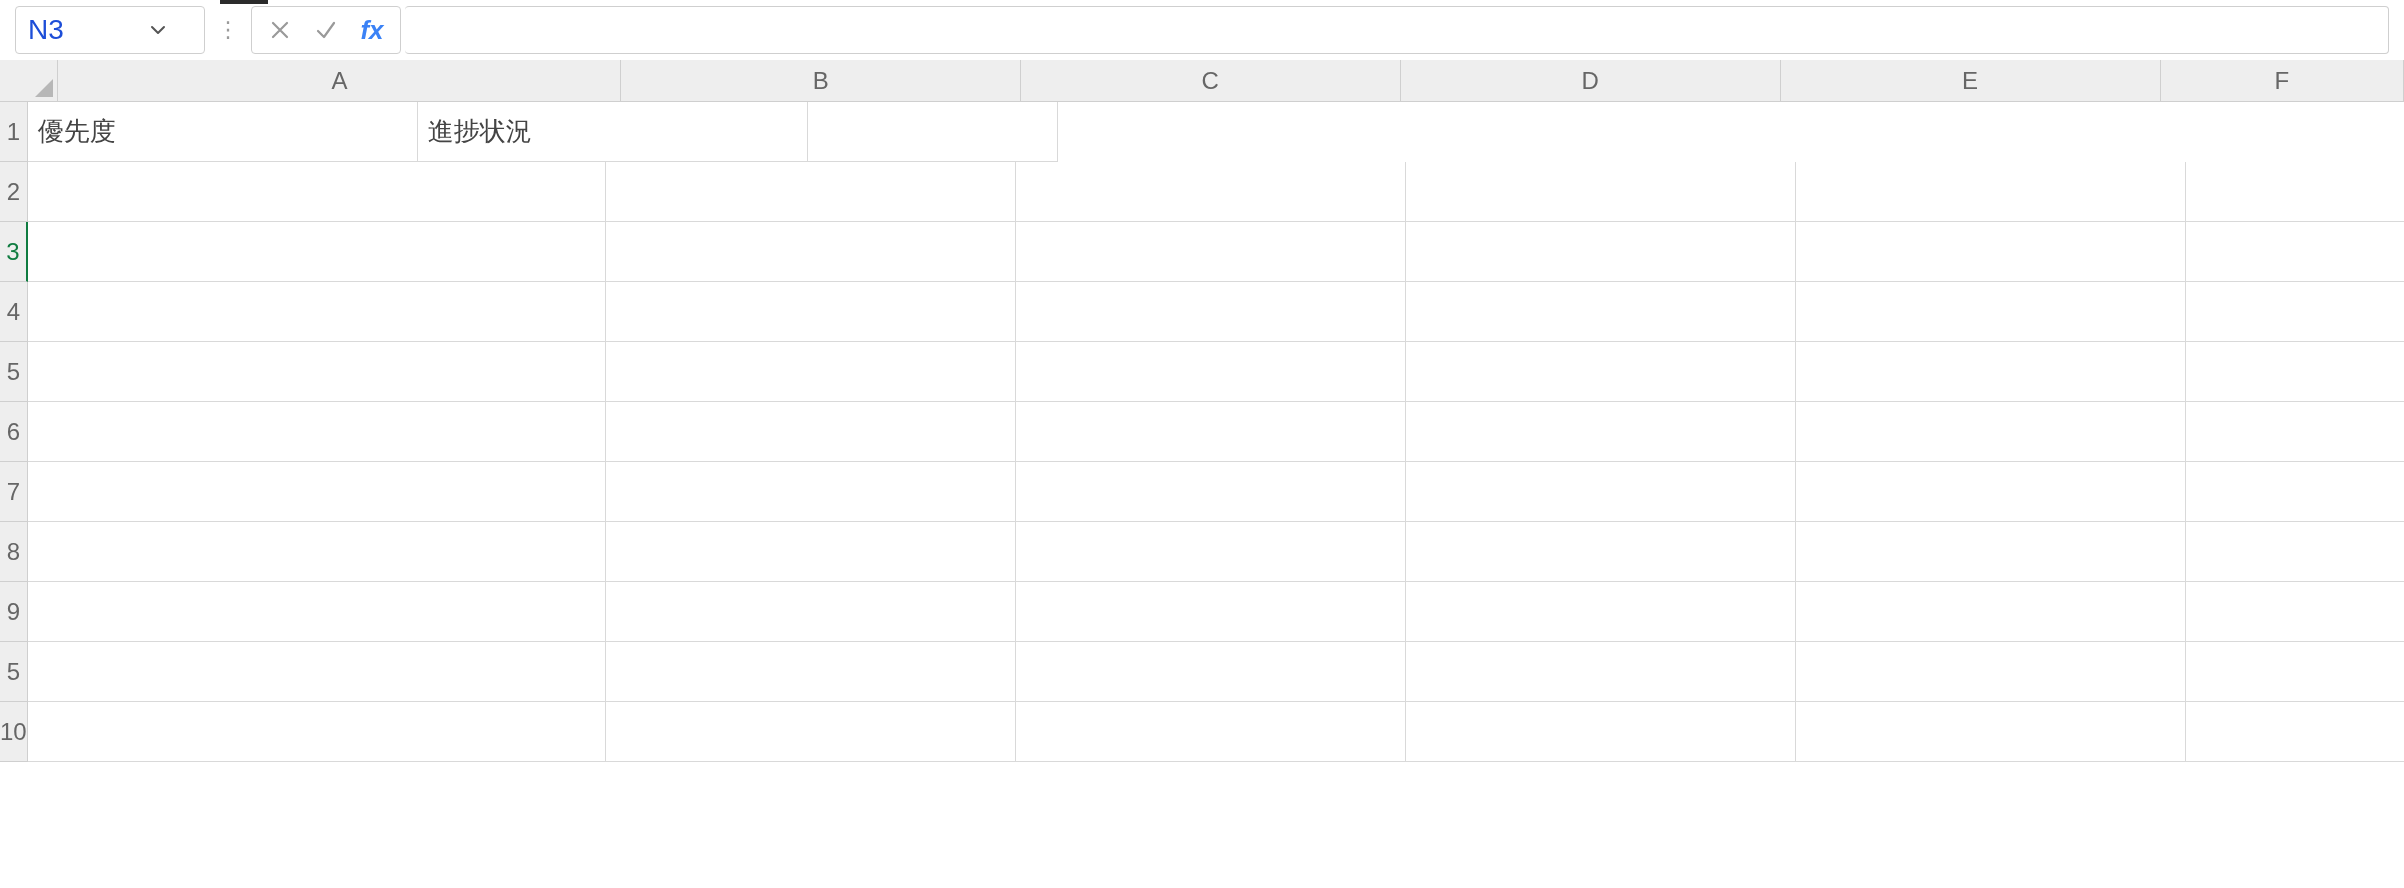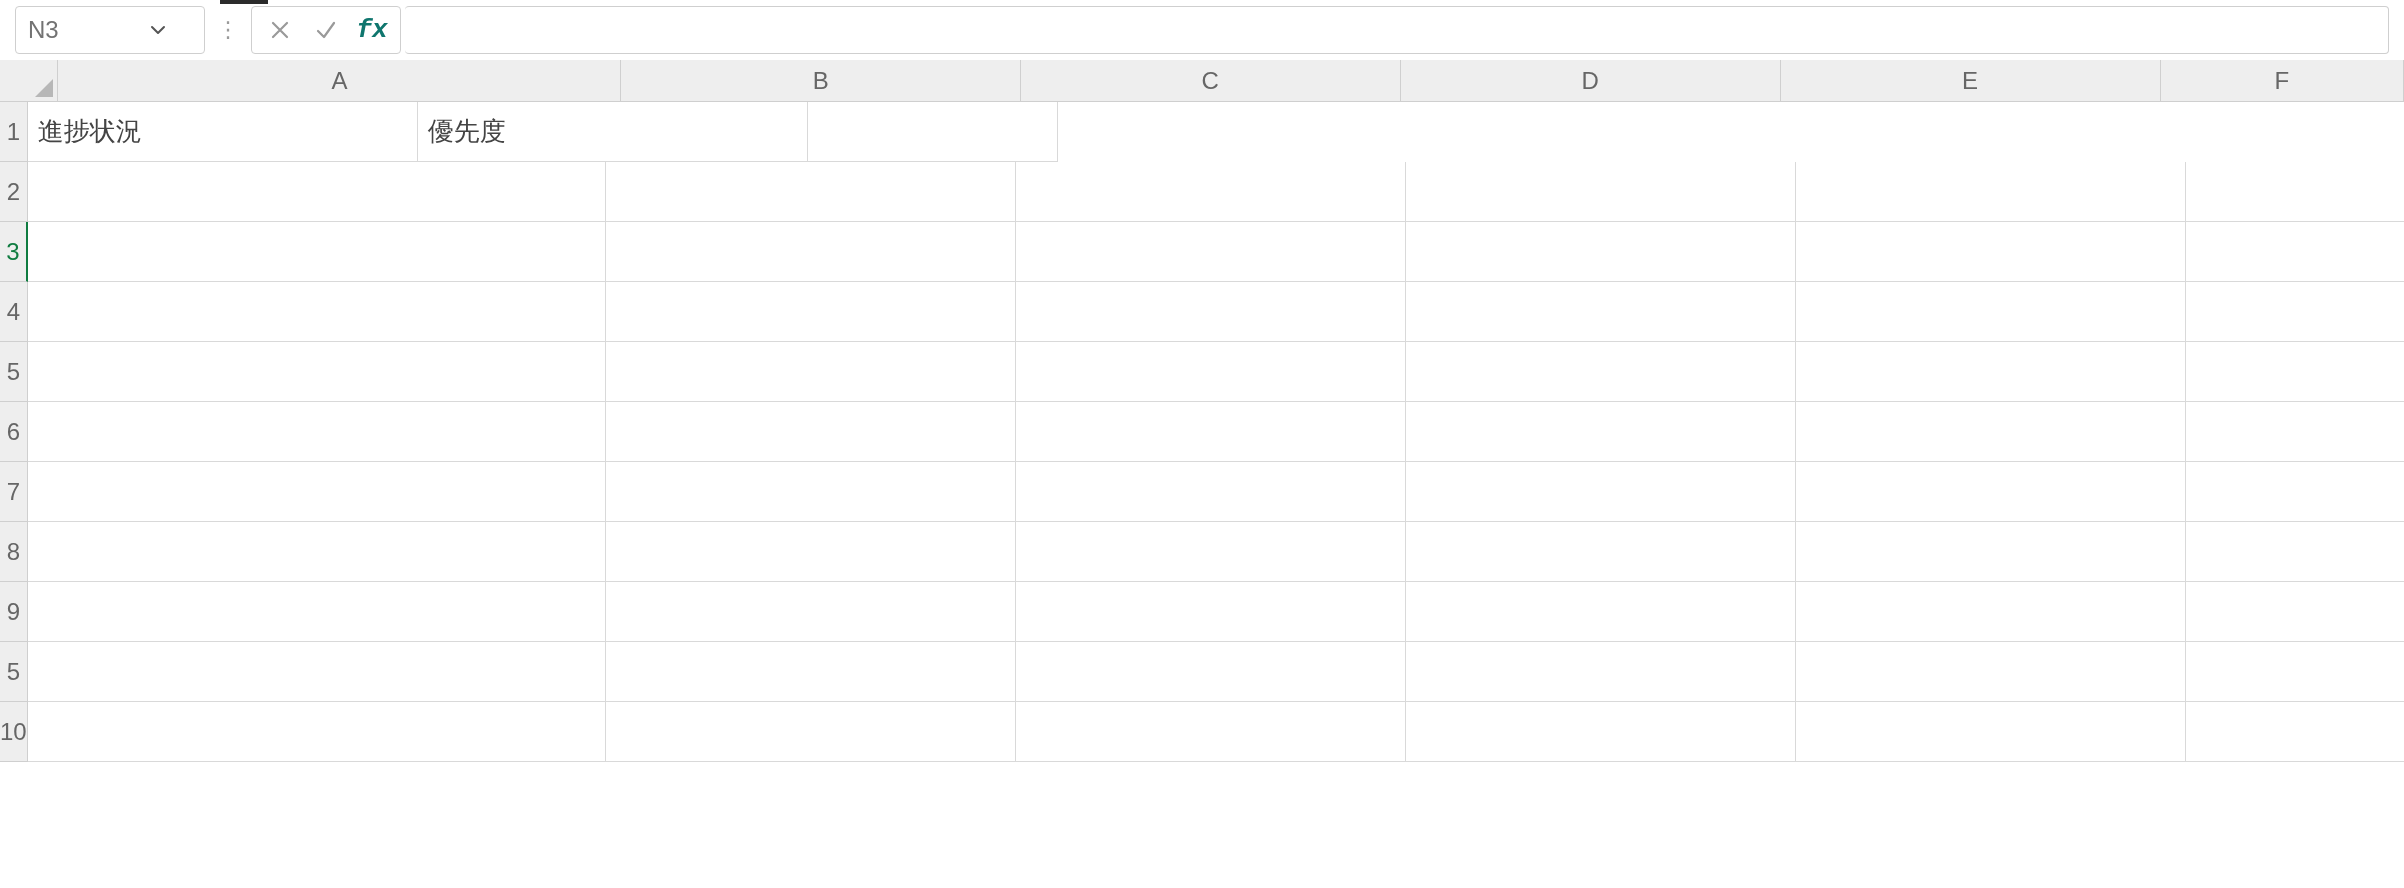--- a/index.html
+++ b/index.html
@@ -28,22 +28,22 @@
     border: 1px solid #cfcfcf;
     border-radius: 4px;
     background: #ffffff;
     padding: 0 8px 0 12px;
     gap: 6px;
     min-width: 190px;
   }
   .namebox-input {
     border: none;
     outline: none;
-    font-size: 24px;
-    color: #737373;
+    font-size: 28px;
+    color: #1d4ed8;
     width: 110px;
     background: transparent;
   }
   .chevron {
     color: #555555;
     display:inline-flex;
     align-items:center;
     justify-content:center;
     width:28px; height:28px;
     cursor: pointer;
@@ -66,21 +66,21 @@
     gap: 10px;
   }
   .fx-btn {
     display:inline-flex; align-items:center; justify-content:center;
     width:36px; height:36px;
     color:#9a9a9a;
     cursor:pointer;
     font-size:26px;
     user-select:none;
   }
-  .fx-btn.dark { color:#0f766e; font-weight:bold; font-style:italic; font-family: Liberation Mono, monospace;}
+  .fx-btn.dark { color:#3b82f6; font-weight:bold; font-style:italic; font-family: Liberation Sans, sans-serif;}
   .formula-input-wrap {
     flex: 1;
     height: 48px;
     border: 1px solid #cfcfcf;
     border-left: none;
     border-top-left-radius: 0;
     border-bottom-left-radius: 0;
     border-radius: 4px;
     background:#ffffff;
     display:flex; align-items:center;
@@ -257,22 +257,22 @@
       <div class="row-header">7</div>
       <div class="row-header">8</div>
       <div class="row-header">9</div>
       <div class="row-header">5</div>
       <div class="row-header">10</div>
     </div>
 
     <div class="cells">
 
       <div class="cells-row">
+        <div class="cell w-D">優先度</div>
         <div class="cell w-E">進捗状況</div>
-        <div class="cell w-D">優先度</div>
         <div class="cell w-F"></div>
       </div>
 
       <div class="cells-row">
         <div class="cell w-A"></div>
         <div class="cell w-B"></div>
         <div class="cell w-C"></div>
         <div class="cell w-D"></div>
         <div class="cell w-E"></div>
         <div class="cell w-F"></div>

